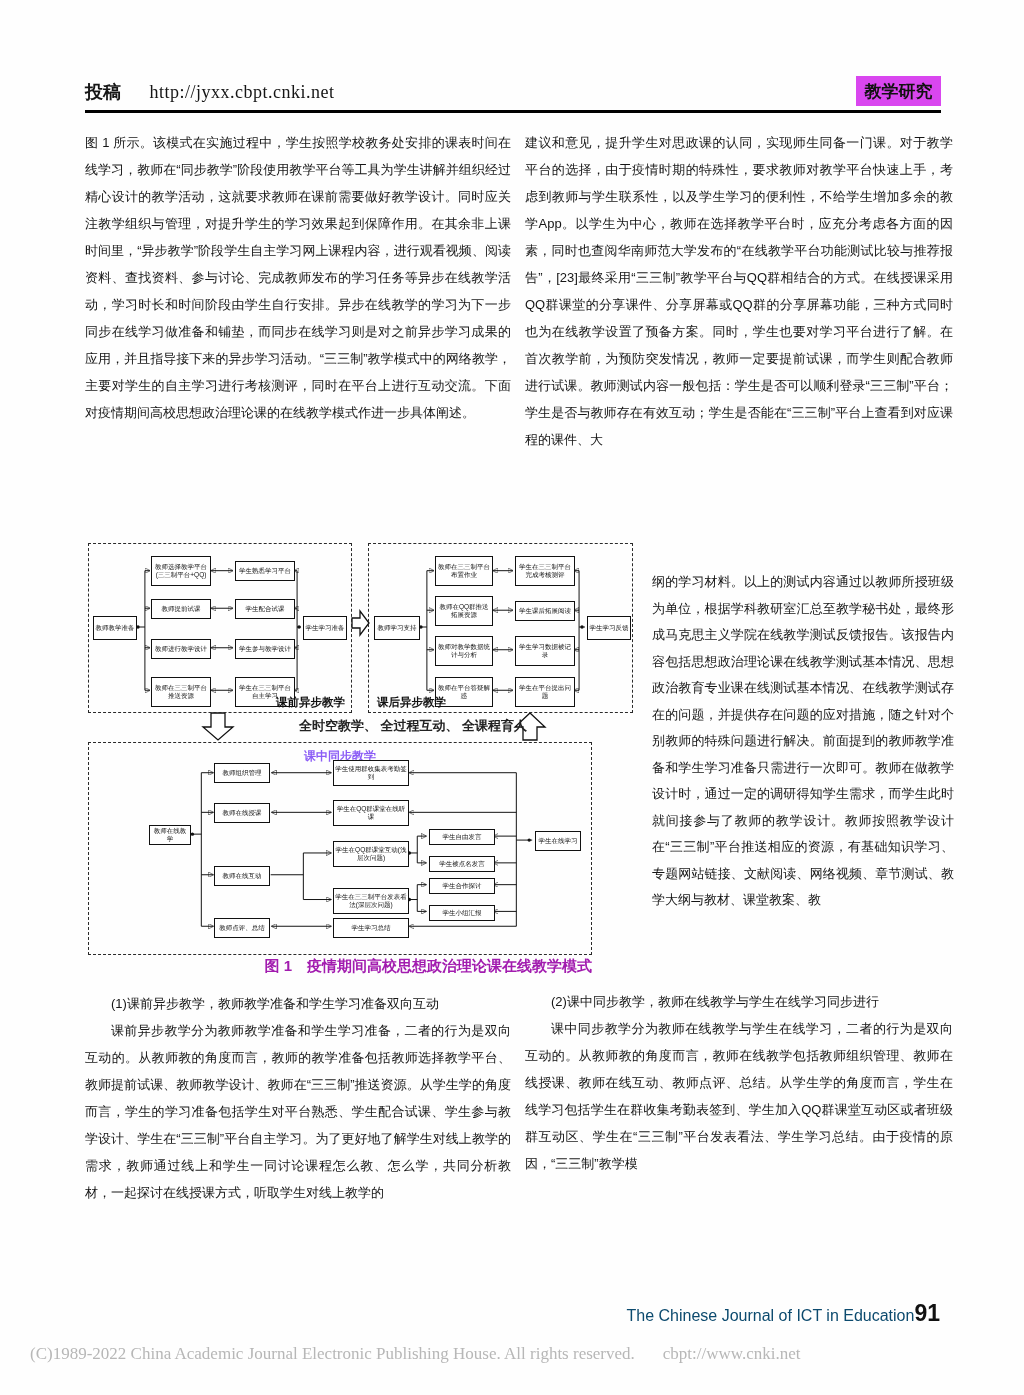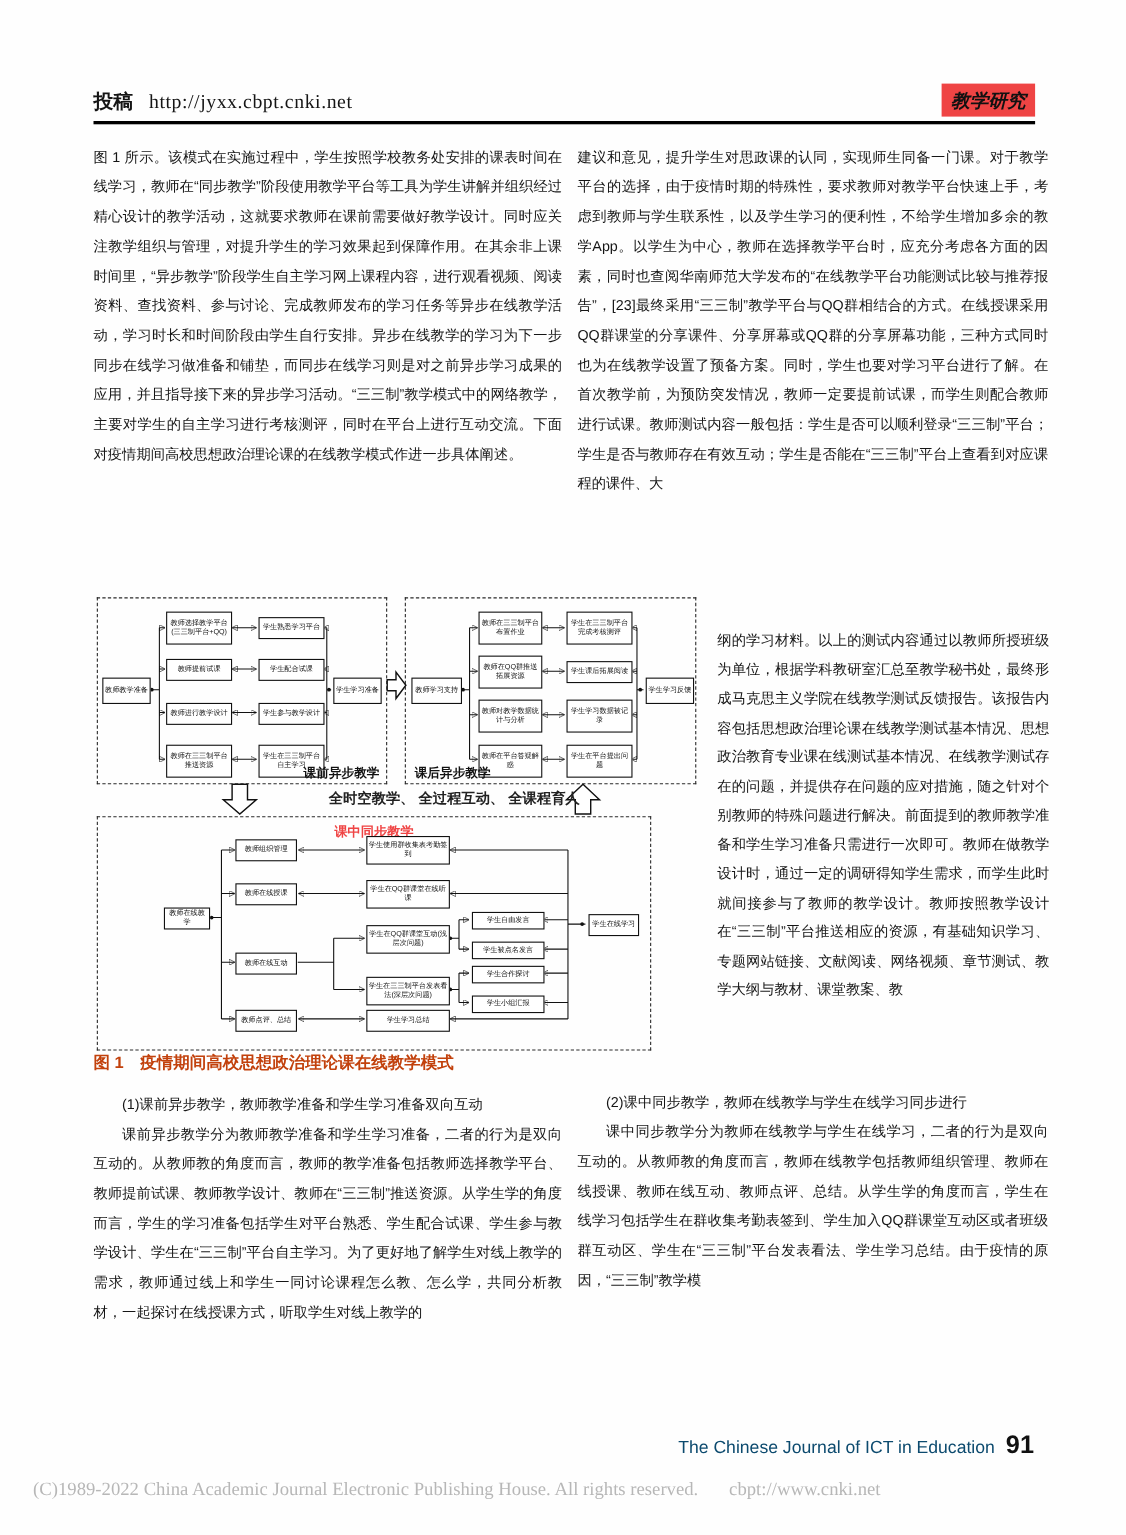--- a/index.html
+++ b/index.html
@@ -4,55 +4,55 @@
 <style>
   html,body{margin:0;padding:0;}
   body{
     width:1024px;height:1395px;position:relative;background:#fefefe;
     font-family:"Liberation Sans", sans-serif;color:#151515;overflow:hidden;
   }
   .abs{position:absolute;}
   
   .hdr-label{font-weight:bold;font-size:18px;}
   .hdr-url{font-family:"Liberation Serif", serif;font-size:18px;letter-spacing:.5px;}
-  .badge{background:#ef4444;color:#111;font-weight:bold;font-size:17px;
-         display:flex;align-items:center;justify-content:center;font-style:italic;}
+  .badge{background:#d946ef;color:#111;font-weight:bold;font-size:17px;
+         display:flex;align-items:center;justify-content:center;}
   .rule{border-top:3px solid #000;}
   
   .body-text{font-size:13px;line-height:27px;text-align:justify;}
   .body-text p{margin:0;}
   .body-text p.ind{text-indent:2em;}
   .narrow{line-height:26.5px;}
   
   .dblock{position:absolute;border:1.6px dashed #2a2a2a;box-sizing:border-box;background:transparent;}
   .db{position:absolute;border:1px solid #111;background:#fff;box-sizing:border-box;
       display:flex;align-items:center;justify-content:center;text-align:center;
       font-size:6.5px;line-height:1.25;padding:1px;color:#111;}
   .dlabel{position:absolute;font-weight:bold;font-size:11.5px;color:#111;}
-  .dtitle{position:absolute;left:0;right:0;top:5px;text-align:center;font-weight:bold;font-size:12px;color:#ef4444;}
+  .dtitle{position:absolute;left:0;right:0;top:5px;text-align:center;font-weight:bold;font-size:12px;color:#8b5cf6;}
   .banner{position:absolute;font-weight:bold;font-size:13px;color:#222;text-align:center;}
-  .caption{position:absolute;font-weight:bold;font-size:15px;text-align:left;color:#c2410c;}
+  .caption{position:absolute;font-weight:bold;font-size:15px;text-align:right;color:#a21caf;}
   svg.cn{position:absolute;inset:0;width:100%;height:100%;pointer-events:none;}
   svg.cn path,svg.cn line{stroke:#111;stroke-width:1;fill:none;}
   svg.cn circle{fill:#111;}
   svg.cn .hollow{fill:#fff;stroke:#111;stroke-width:1.3;}
   
   .journal{font-size:16px;color:#0c4a6e;}
-  .pageno{font-size:23px;font-weight:bold;color:#111;margin-left:10px;}
+  .pageno{font-size:23px;font-weight:bold;color:#111;}
   .copyright{font-family:"Liberation Serif", serif;font-size:17px;color:#b7b7b7;}
   .copyright span{margin-right:28px;}
 </style>
 </head>
 <body>
 
 <div class="abs" style="inset:0;">
 
   <div class="abs" style="left:85px;top:80px;">
     <span class="hdr-label">投稿</span>
-    <span class="hdr-url" style="margin-left:10px;">http://jyxx.cbpt.cnki.net</span>
+    <span class="hdr-url" style="margin-left:24px;">http://jyxx.cbpt.cnki.net</span>
   </div>
   <div class="abs badge" style="left:856px;top:76px;width:85px;height:30px;">教学研究</div>
   <div class="abs rule" style="left:85px;top:110px;width:856px;"></div>
 
   <div class="abs body-text" style="left:85px;top:129px;width:426px;">
     <p>图 1 所示。该模式在实施过程中，学生按照学校教务处安排的课表时间在线学习，教师在“同步教学”阶段使用教学平台等工具为学生讲解并组织经过精心设计的教学活动，这就要求教师在课前需要做好教学设计。同时应关注教学组织与管理，对提升学生的学习效果起到保障作用。在其余非上课时间里，“异步教学”阶段学生自主学习网上课程内容，进行观看视频、阅读资料、查找资料、参与讨论、完成教师发布的学习任务等异步在线教学活动，学习时长和时间阶段由学生自行安排。异步在线教学的学习为下一步同步在线学习做准备和铺垫，而同步在线学习则是对之前异步学习成果的应用，并且指导接下来的异步学习活动。“三三制”教学模式中的网络教学，主要对学生的自主学习进行考核测评，同时在平台上进行互动交流。下面对疫情期间高校思想政治理论课的在线教学模式作进一步具体阐述。</p>
   </div>
 
   <div class="abs body-text" style="left:525px;top:129px;width:428px;">
     <p>建议和意见，提升学生对思政课的认同，实现师生同备一门课。对于教学平台的选择，由于疫情时期的特殊性，要求教师对教学平台快速上手，考虑到教师与学生联系性，以及学生学习的便利性，不给学生增加多余的教学App。以学生为中心，教师在选择教学平台时，应充分考虑各方面的因素，同时也查阅华南师范大学发布的“在线教学平台功能测试比较与推荐报告”，[23]最终采用“三三制”教学平台与QQ群相结合的方式。在线授课采用QQ群课堂的分享课件、分享屏幕或QQ群的分享屏幕功能，三种方式同时也为在线教学设置了预备方案。同时，学生也要对学习平台进行了解。在首次教学前，为预防突发情况，教师一定要提前试课，而学生则配合教师进行试课。教师测试内容一般包括：学生是否可以顺利登录“三三制”平台；学生是否与教师存在有效互动；学生是否能在“三三制”平台上查看到对应课程的课件、大</p>

